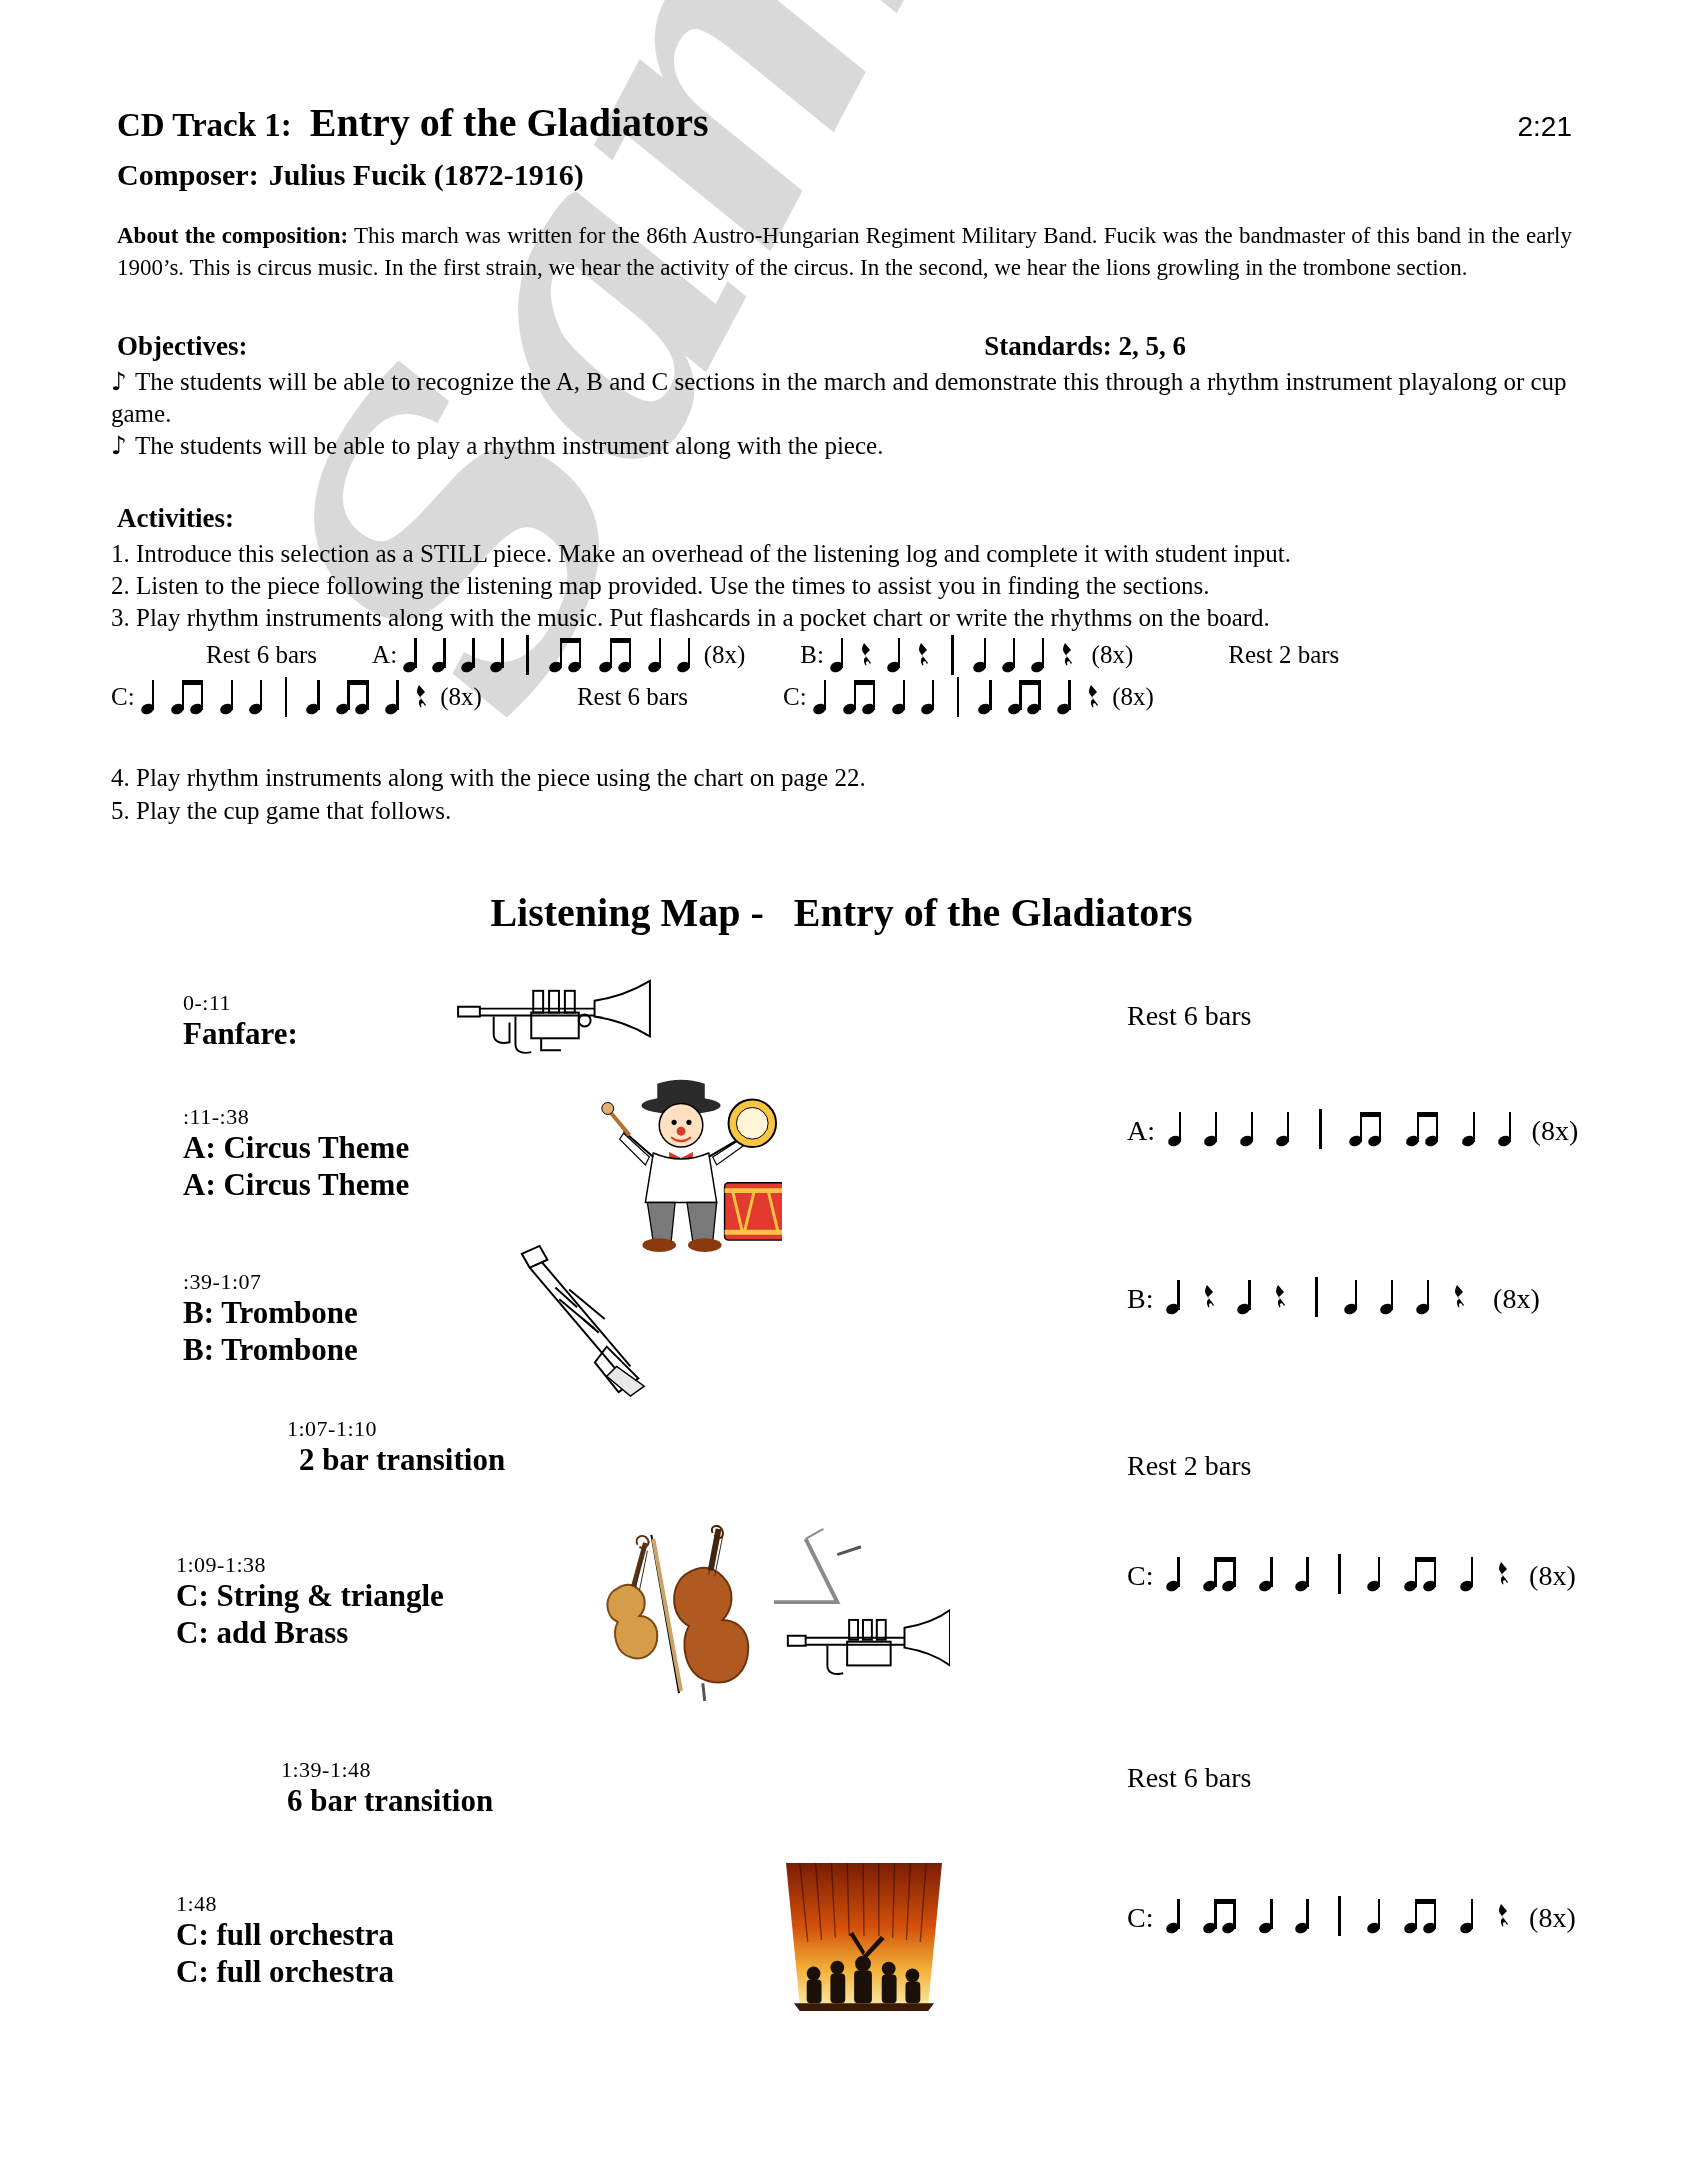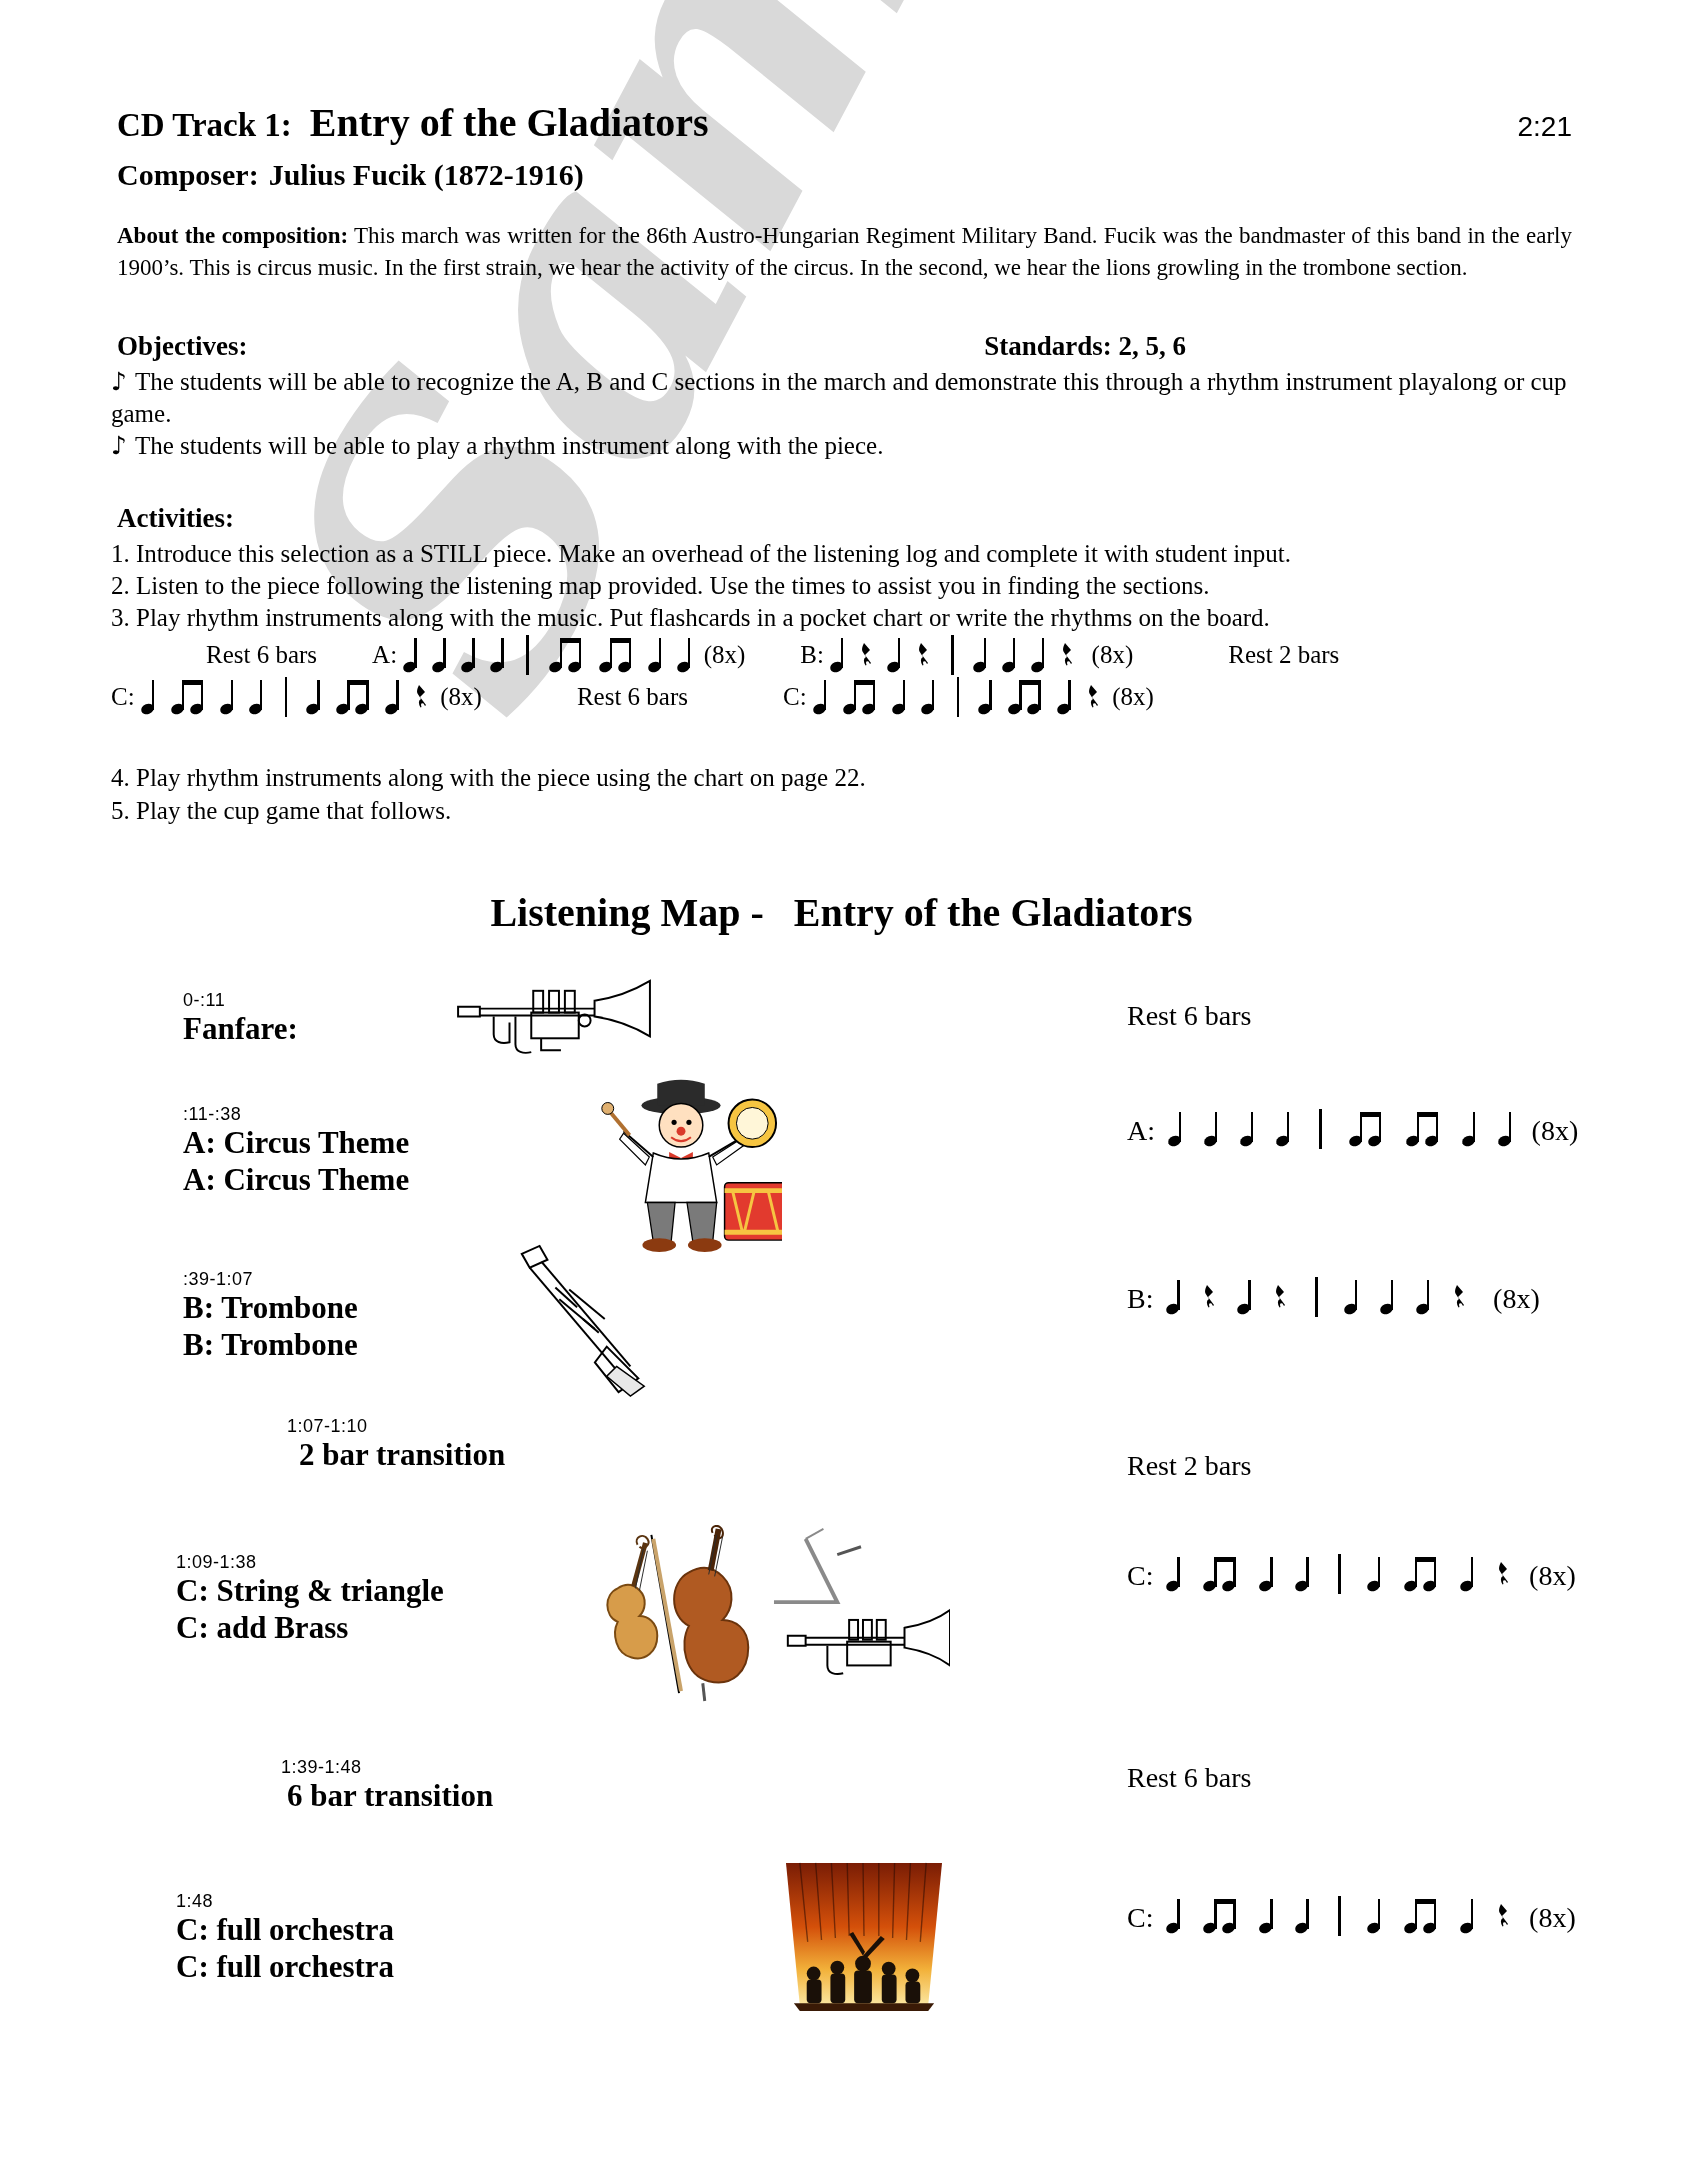--- a/index.html
+++ b/index.html
@@ -161,22 +161,22 @@
     left: 0;
     top: 889px;
     width: 1683px;
     text-align: center;
     font-size: 40px;
     font-weight: bold;
   }
   .map-title .dash { margin: 0 10px; }
   .map-left { position: absolute; }
   .time-label {
-    font-size: 18px;
-    font-family: Liberation Sans, sans-serif;
+    font-size: 22px;
+    font-family: Liberation Serif, serif;
     letter-spacing: 0.5px;
   }
   .section-label {
     font-size: 31px;
     font-weight: bold;
     line-height: 1.18;
     white-space: nowrap;
   }
   .map-right {
     position: absolute;

